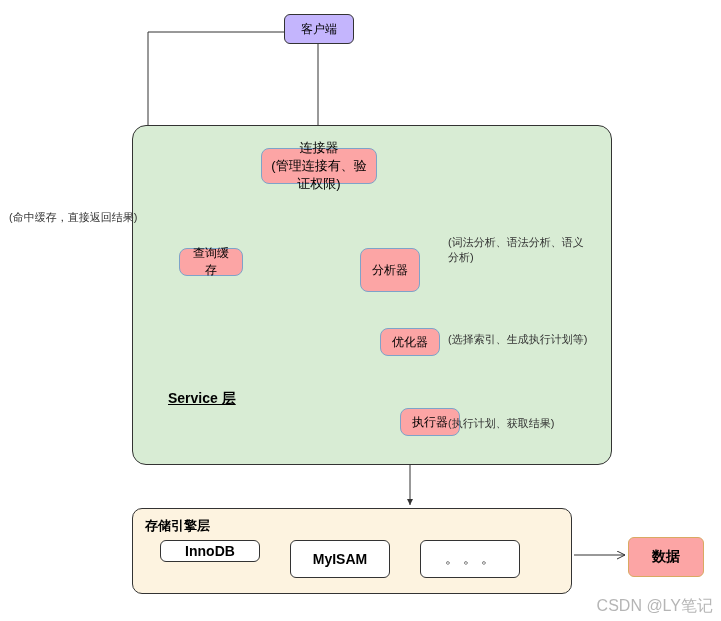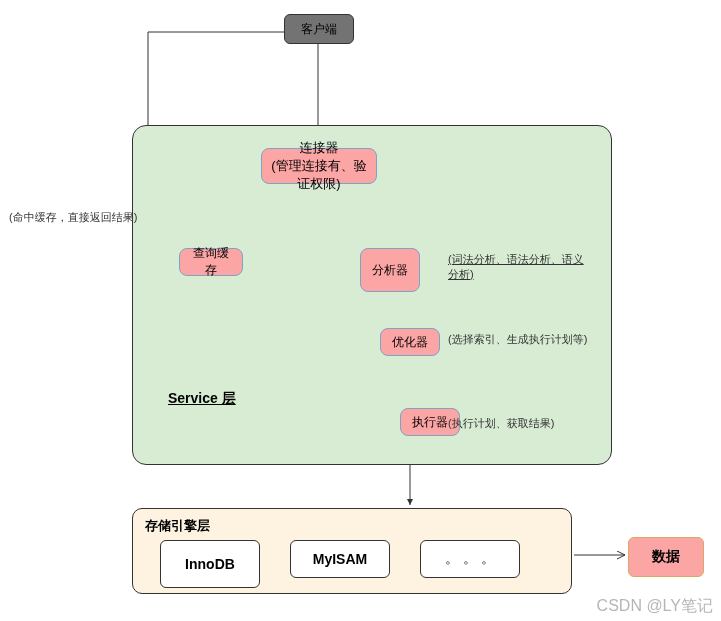--- a/index.html
+++ b/index.html
@@ -1,18 +1,18 @@
 <!DOCTYPE html>
 <html><head>
   <meta charset="utf-8">
   <style>
     * { margin: 0; padding: 0; box-sizing: border-box; }
     body { font-family: "Microsoft YaHei", Arial, sans-serif; font-size: 12px; background: #fff; width: 721px; height: 621px; position: relative; }
     .node { position: absolute; border: 1px solid #333; border-radius: 6px; display: flex; flex-direction: column; align-items: center; justify-content: center; text-align: center; padding: 4px 8px; }
-    .node-white { background: #737373; text-align: center; }
+    .node-white { background: #c4b5fd; text-align: center; }
     .node-blue { background: #fca5a5; border-color: #7da3c9; border-radius: 8px; }
     .node-orange { background: #fca5a5; border-color: #d9a962; }
     .big-green { position: absolute; background: #d8ecd4; border: 1px solid #333; border-radius: 14px; }
     .big-orange { position: absolute; background: #fdf3e0; border: 1px solid #333; border-radius: 10px; }
     .engine { position: absolute; background: #fff; border: 1px solid #333; border-radius: 6px; display: flex; align-items: center; justify-content: center; font-weight: bold; font-size: 14px; }
     .label { position: absolute; font-size: 11px; color: #333; }
     .title { font-size: 13px; }
     .section-label { position: absolute; font-weight: bold; font-size: 14px; text-decoration: underline; }
     .watermark { position: absolute; right: 8px; bottom: 4px; font-size: 16px; color: rgba(120,120,120,0.55); font-weight: 400; }
     svg.lines { position: absolute; top: 0; left: 0; width: 721px; height: 621px; pointer-events: none; }
@@ -72,29 +72,29 @@
 
 <div class="node node-blue" style="left:380px; top:328px; width:60px; height:28px;">
   <span>优化器</span>
 </div>
 
 <div class="node node-blue" style="left:380px; top:408px; width:60px; height:28px;margin-left:20px;">
   <span>执行器</span>
 </div>
 
 <div class="label" style="left:9px; top:210px; width:135px;">(命中缓存，直接返回结果)</div>
-<div class="label" style="left:448px; top:252px; width:145px;text-decoration:underline;">(词法分析、语法分析、语义分析)</div>
+<div class="label" style="left:448px; top:235px; width:145px;">(词法分析、语法分析、语义分析)</div>
 <div class="label" style="left:448px; top:332px; width:145px;">(选择索引、生成执行计划等)</div>
 <div class="label" style="left:448px; top:416px; width:145px;">(执行计划、获取结果)</div>
 
 <div class="big-orange" style="left:132px; top:508px; width:440px; height:86px; padding:8px 12px;">
   <div style="font-weight:bold; font-size:13px; margin-bottom:0;">存储引擎层</div>
 </div>
 
-<div class="engine" style="left:160px; top:540px; width:100px; height:48px;">
+<div class="engine" style="left:160px; top:540px; width:100px; height:22px;">
   <span>InnoDB</span>
 </div>
 <div class="engine" style="left:290px; top:540px; width:100px; height:38px;">
   <span>MyISAM</span>
 </div>
 <div class="engine" style="left:420px; top:540px; width:100px; height:38px; font-weight:normal;">
   <span>。 。 。</span>
 </div>
 
 <div class="node node-orange" style="left:628px; top:537px; width:76px; height:40px; font-weight:bold; font-size:14px;">

